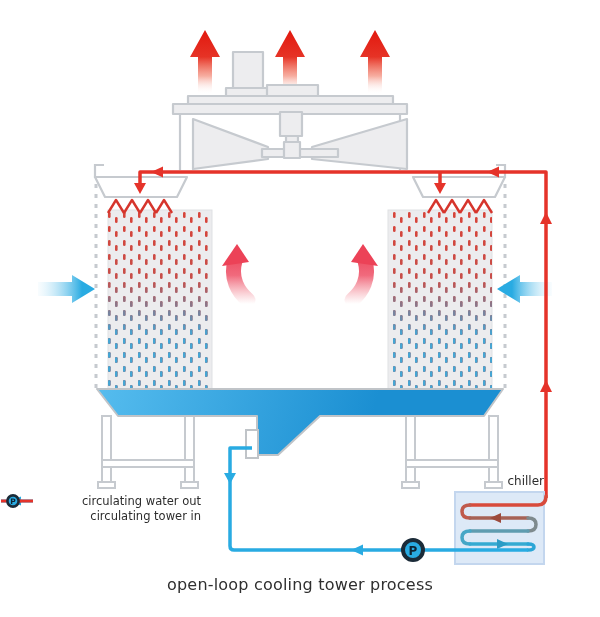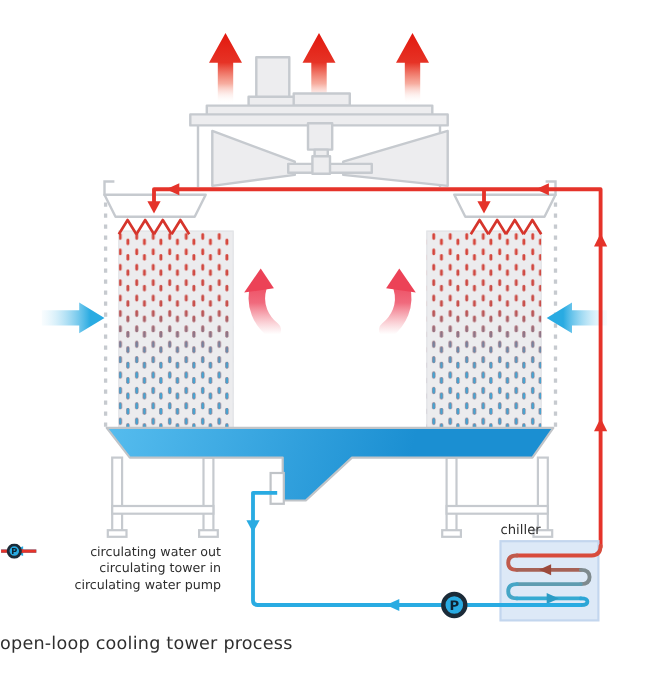--- a/index.html
+++ b/index.html
@@ -12,25 +12,25 @@
     position:absolute;left:0px;top:494px;width:206px;
     display:flex;flex-direction:column;gap:1px;
   }
   .legend-row{display:flex;align-items:center;justify-content:flex-end;height:14px;}
   .legend-label{
     font-size:11.5px;color:#2d2d2d;text-align:left;line-height:14px;
     white-space:nowrap;margin-right:5px;
   }
   .legend-sym{width:34px;height:14px;flex:0 0 34px;}
   .chiller-label{
-    position:absolute;left:455px;top:474px;width:89px;text-align:left;
+    position:absolute;left:455px;top:474px;width:89px;text-align:right;
     font-size:12px;color:#2d2d2d;
   }
   .diagram-title{
-    position:absolute;left:0;top:575px;width:600px;
+    position:absolute;left:0;top:575px;width:600px;text-align:center;
     font-size:16px;color:#2f2f2f;letter-spacing:0.2px;
   }
 </style>
 </head>
 <body>
 
 <div class="stage">
 
 <svg width="600" height="617" viewBox="0 0 600 617">
   <defs>
@@ -216,21 +216,20 @@
     </svg>
   </div>
   <div class="legend-row">
     <span class="legend-label">circulating tower in</span>
     <svg class="legend-sym" viewBox="0 0 34 14">
       <line x1="1" y1="7" x2="33" y2="7" stroke="#e5332a" stroke-width="3"></line>
       <polygon points="24,7 13,2.5 13,11.5" fill="#e5332a"></polygon>
     </svg>
   </div>
   <div class="legend-row">
-    <span class="legend-label">circulating water pump</span>
     <svg class="legend-sym" viewBox="0 0 34 14">
       <circle cx="13" cy="7" r="5.6" fill="#29abe2" stroke="#1b2b38" stroke-width="2.6"></circle>
       <text x="13" y="9.8" text-anchor="middle" font-size="7.5" font-weight="bold" fill="#0e2433" font-family="DejaVu Sans, Liberation Sans, sans-serif">P</text>
     </svg>
   </div>
 </div>
 
 <div class="chiller-label">chiller</div>
 
 <div class="diagram-title">open-loop cooling tower process</div>

